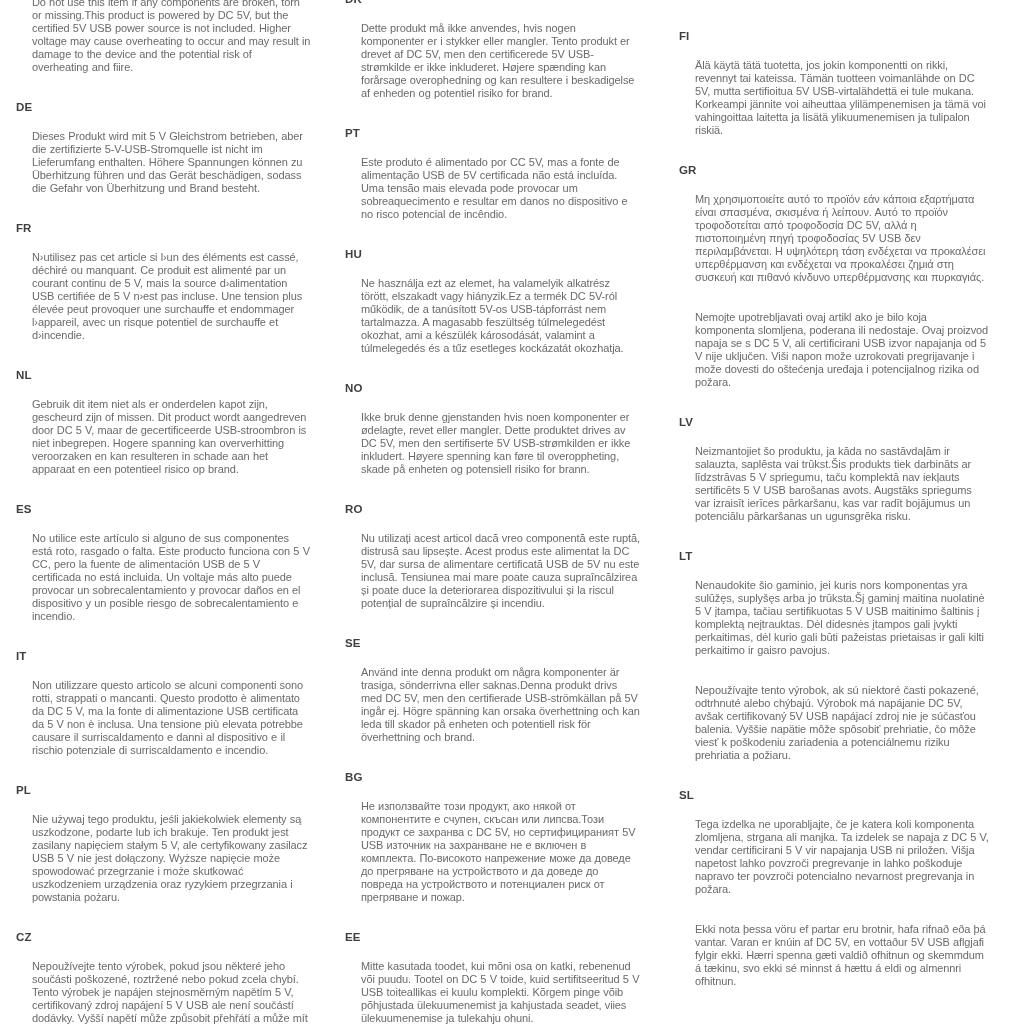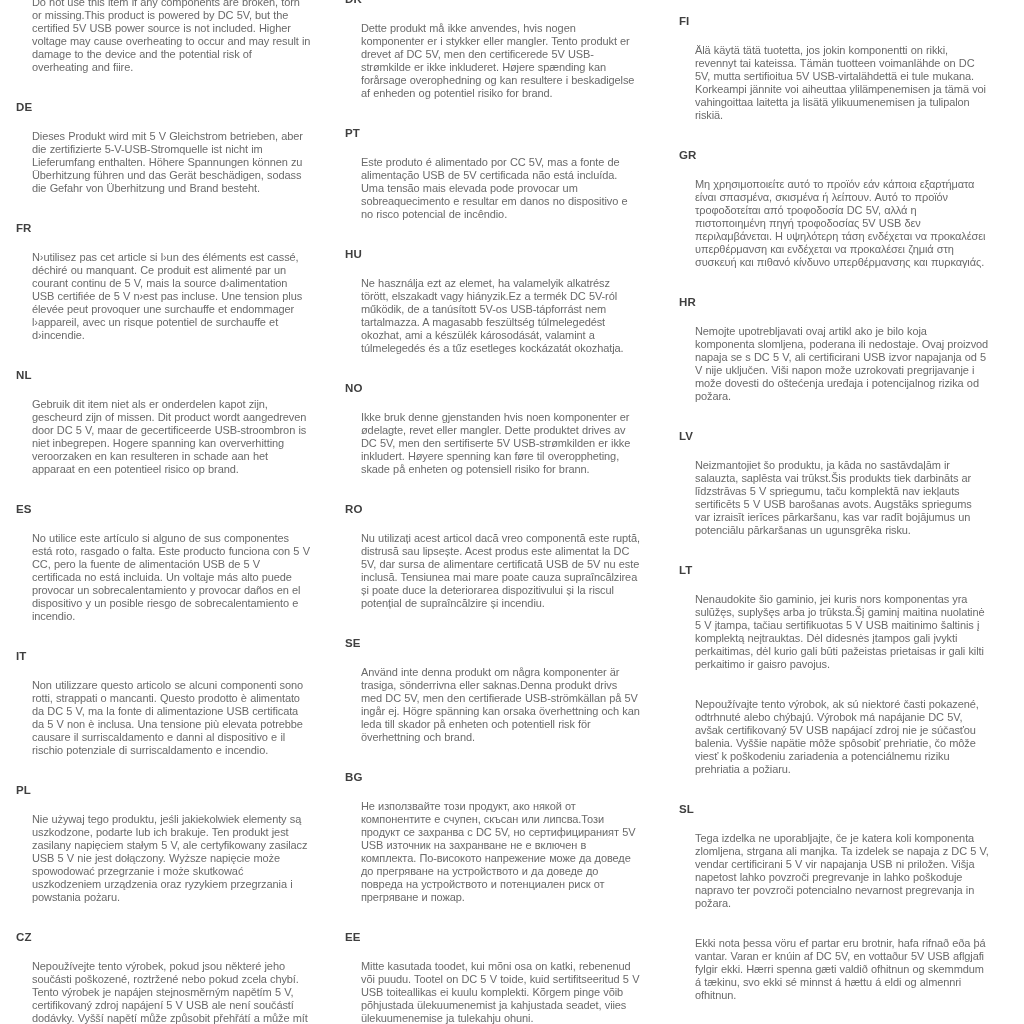--- a/index.html
+++ b/index.html
@@ -123,21 +123,20 @@
   <div class="col col-3">
       <section class="section">
         <h2 class="lang-code">FI</h2>
         <p class="lang-text">Älä käytä tätä tuotetta, jos jokin komponentti on rikki, revennyt tai kateissa. Tämän tuotteen voimanlähde on DC 5V, mutta sertifioitua 5V USB-virtalähdettä ei tule mukana. Korkeampi jännite voi aiheuttaa ylilämpenemisen ja tämä voi vahingoittaa laitetta ja lisätä ylikuumenemisen ja tulipalon riskiä.</p>
       </section>
       <section class="section">
         <h2 class="lang-code">GR</h2>
         <p class="lang-text">Μη χρησιμοποιείτε αυτό το προϊόν εάν κάποια εξαρτήματα είναι σπασμένα, σκισμένα ή λείπουν. Αυτό το προϊόν τροφοδοτείται από τροφοδοσία DC 5V, αλλά η πιστοποιημένη πηγή τροφοδοσίας 5V USB δεν περιλαμβάνεται. Η υψηλότερη τάση ενδέχεται να προκαλέσει υπερθέρμανση και ενδέχεται να προκαλέσει ζημιά στη συσκευή και πιθανό κίνδυνο υπερθέρμανσης και πυρκαγιάς.</p>
       </section>
       <section class="section">
-        <h2 class="lang-code">HR</h2>
         <p class="lang-text">Nemojte upotrebljavati ovaj artikl ako je bilo koja komponenta slomljena, poderana ili nedostaje. Ovaj proizvod napaja se s DC 5 V, ali certificirani USB izvor napajanja od 5 V nije uključen. Viši napon može uzrokovati pregrijavanje i može dovesti do oštećenja uređaja i potencijalnog rizika od požara.</p>
       </section>
       <section class="section">
         <h2 class="lang-code">LV</h2>
         <p class="lang-text">Neizmantojiet šo produktu, ja kāda no sastāvdaļām ir salauzta, saplēsta vai trūkst.Šis produkts tiek darbināts ar līdzstrāvas 5 V spriegumu, taču komplektā nav iekļauts sertificēts 5 V USB barošanas avots. Augstāks spriegums var izraisīt ierīces pārkaršanu, kas var radīt bojājumus un potenciālu pārkaršanas un ugunsgrēka risku.</p>
       </section>
       <section class="section">
         <h2 class="lang-code">LT</h2>
         <p class="lang-text">Nenaudokite šio gaminio, jei kuris nors komponentas yra sulūžęs, suplyšęs arba jo trūksta.Šį gaminį maitina nuolatinė 5 V įtampa, tačiau sertifikuotas 5 V USB maitinimo šaltinis į komplektą neįtrauktas. Dėl didesnės įtampos gali įvykti perkaitimas, dėl kurio gali būti pažeistas prietaisas ir gali kilti perkaitimo ir gaisro pavojus.</p>
       </section>

